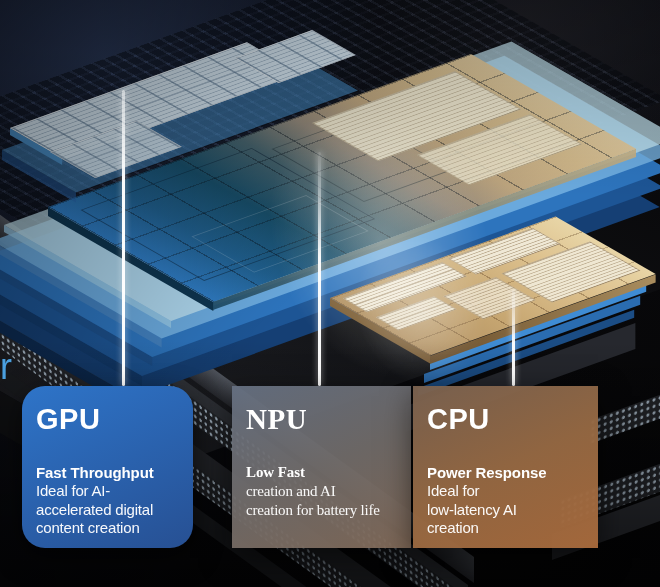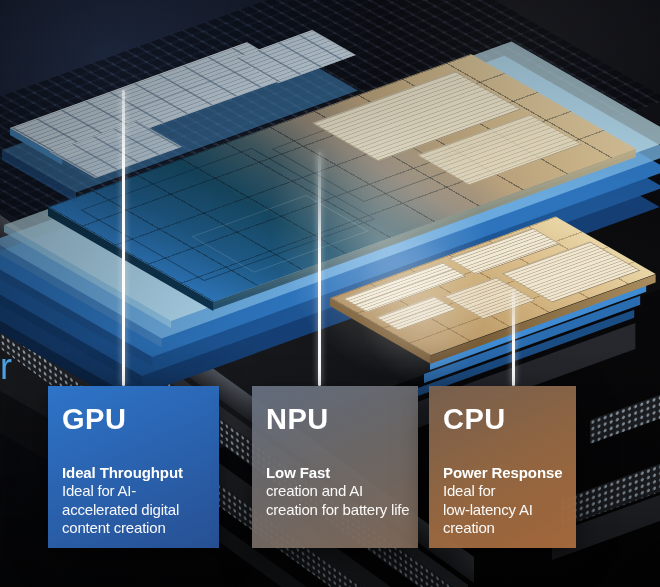--- a/index.html
+++ b/index.html
@@ -151,36 +151,36 @@
               background:radial-gradient(closest-side, rgba(255,250,232,.30), transparent 70%);"></div>
   <div class="glow" style="left:330px;top:200px;width:180px;height:220px;transform:rotate(-20deg);
               background:radial-gradient(closest-side, rgba(255,255,255,.22), transparent 70%);"></div>
 
   <div id="vignette"></div>
 
   <div class="leader" style="left:122px;top:90px;height:296px;background:linear-gradient(to bottom, rgba(255,255,255,.55), rgba(255,255,255,.98) 30%);"></div>
   <div class="leader" style="left:318px;top:152px;height:234px;background:linear-gradient(to bottom, rgba(255,255,255,.2), rgba(255,255,255,.97) 45%);"></div>
   <div class="leader" style="left:512px;top:290px;height:96px;background:linear-gradient(to bottom, rgba(255,255,255,.3), rgba(255,255,255,.97) 55%);"></div>
 
-  <div class="card" style="left: 48px; width: 171px; background: linear-gradient(155deg, rgb(46, 116, 200) 0%, rgb(42, 98, 174) 50%, rgb(39, 80, 147) 100%);">
+  <div class="card" style="left: 22px; width: 171px; background: linear-gradient(155deg, rgb(46, 116, 200) 0%, rgb(42, 98, 174) 50%, rgb(39, 80, 147) 100%); border-radius: 23px;">
     <h2>GPU</h2>
-    <div class="subtitle">Ideal Throughput</div>
+    <div class="subtitle">Fast Throughput</div>
     <div class="bodyline">Ideal for AI-</div>
     <div class="bodyline">accelerated digital</div>
     <div class="bodyline">content creation</div>
   </div>
 
-  <div class="card" style="left: 252px; width: 166px; background: linear-gradient(155deg, rgba(101, 112, 130, 0.94) 0%, rgba(113, 108, 106, 0.94) 50%, rgba(131, 107, 89, 0.94) 100%);">
+  <div class="card" style="left: 232px; width: 179px; background: linear-gradient(155deg, rgba(101, 112, 130, 0.94) 0%, rgba(113, 108, 106, 0.94) 50%, rgba(131, 107, 89, 0.94) 100%); font-family: Liberation Serif, serif;">
     <h2>NPU</h2>
     <div class="subtitle">Low Fast</div>
     <div class="bodyline">creation and AI</div>
     <div class="bodyline">creation for battery life</div>
   </div>
 
-  <div class="card" style="left: 429px; width: 147px; background: linear-gradient(155deg, rgba(122, 98, 80, 0.96) 0%, rgba(150, 105, 67, 0.96) 50%, rgba(168, 106, 60, 0.96) 100%);">
+  <div class="card" style="left: 413px; width: 185px; background: linear-gradient(155deg, rgba(122, 98, 80, 0.96) 0%, rgba(150, 105, 67, 0.96) 50%, rgba(168, 106, 60, 0.96) 100%);">
     <h2>CPU</h2>
     <div class="subtitle">Power Response</div>
     <div class="bodyline">Ideal for</div>
     <div class="bodyline">low-latency AI</div>
     <div class="bodyline">creation</div>
   </div>
 
   <div id="stray-r" style="color: rgb(74, 160, 224);">r</div>
 
 </div>

